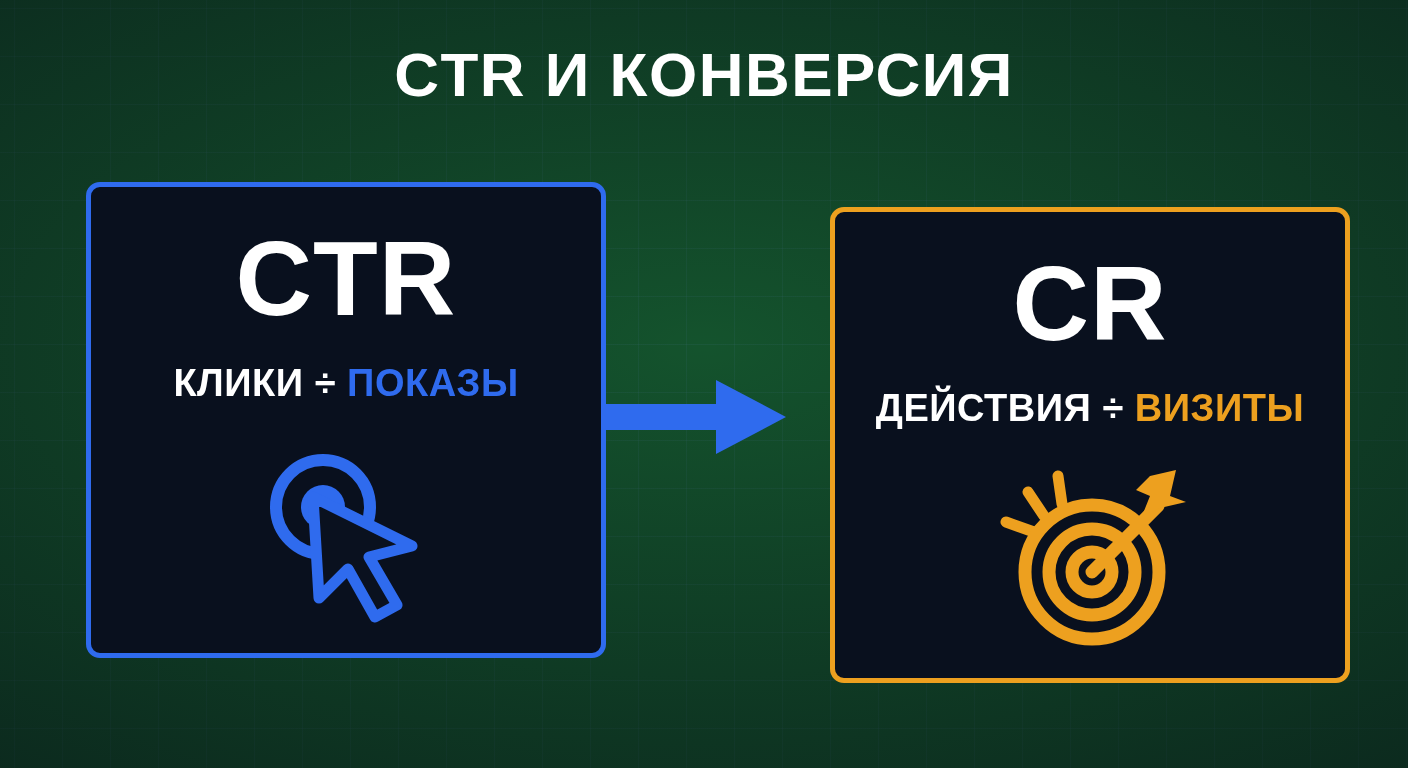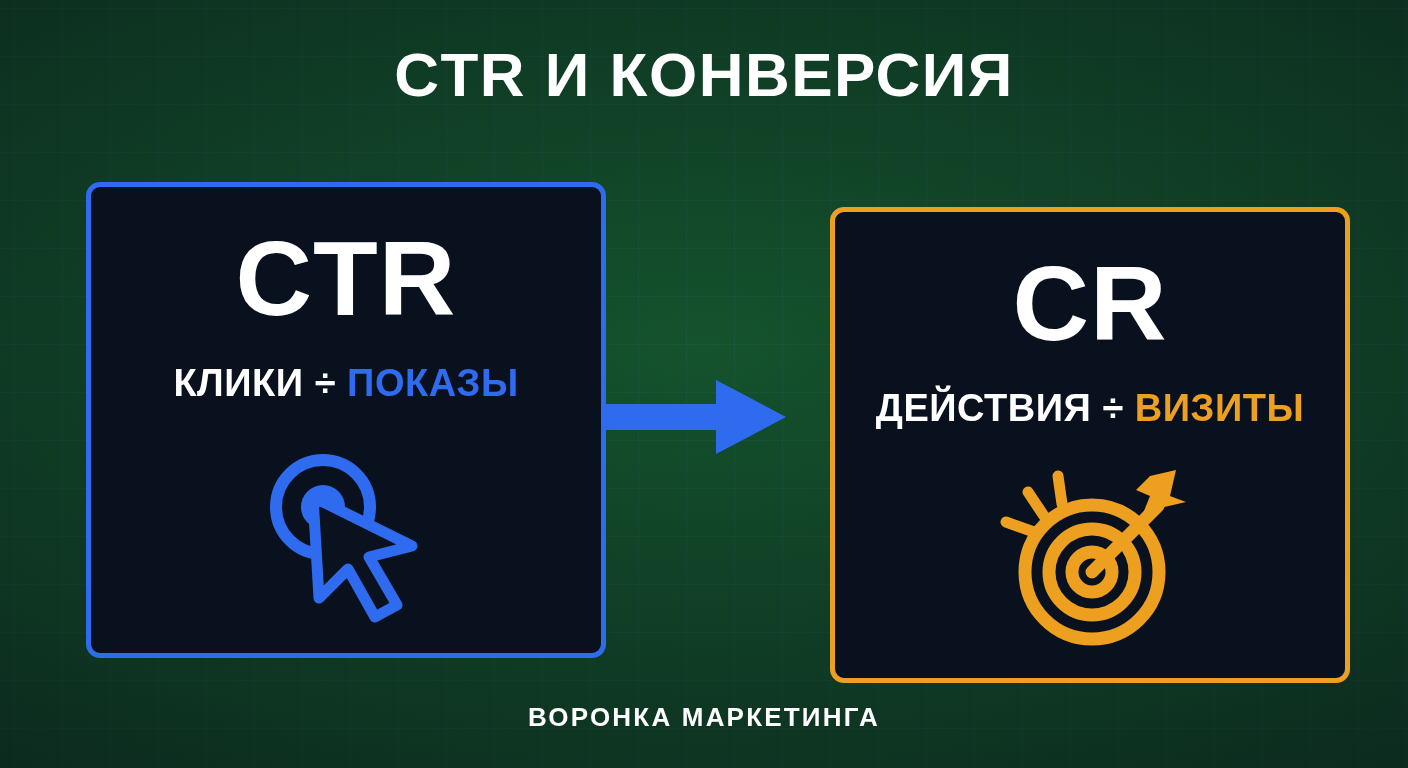--- a/index.html
+++ b/index.html
@@ -198,15 +198,14 @@
 
           <line x1="102" y1="112" x2="168" y2="46" stroke="#eda01f" stroke-width="13" stroke-linecap="round"></line>
 
           <path d="M160 16 L186 10 L180 36 L196 42 L170 48 L152 56 L160 36 L146 30 Z" fill="#eda01f"></path>
         </svg>
       </div>
 
     </div>
   </div>
 
-  <div id="footer-caption">ВОРОНКА МАРКЕТИНГА</div>
 
 </div>
 
 </body></html>

